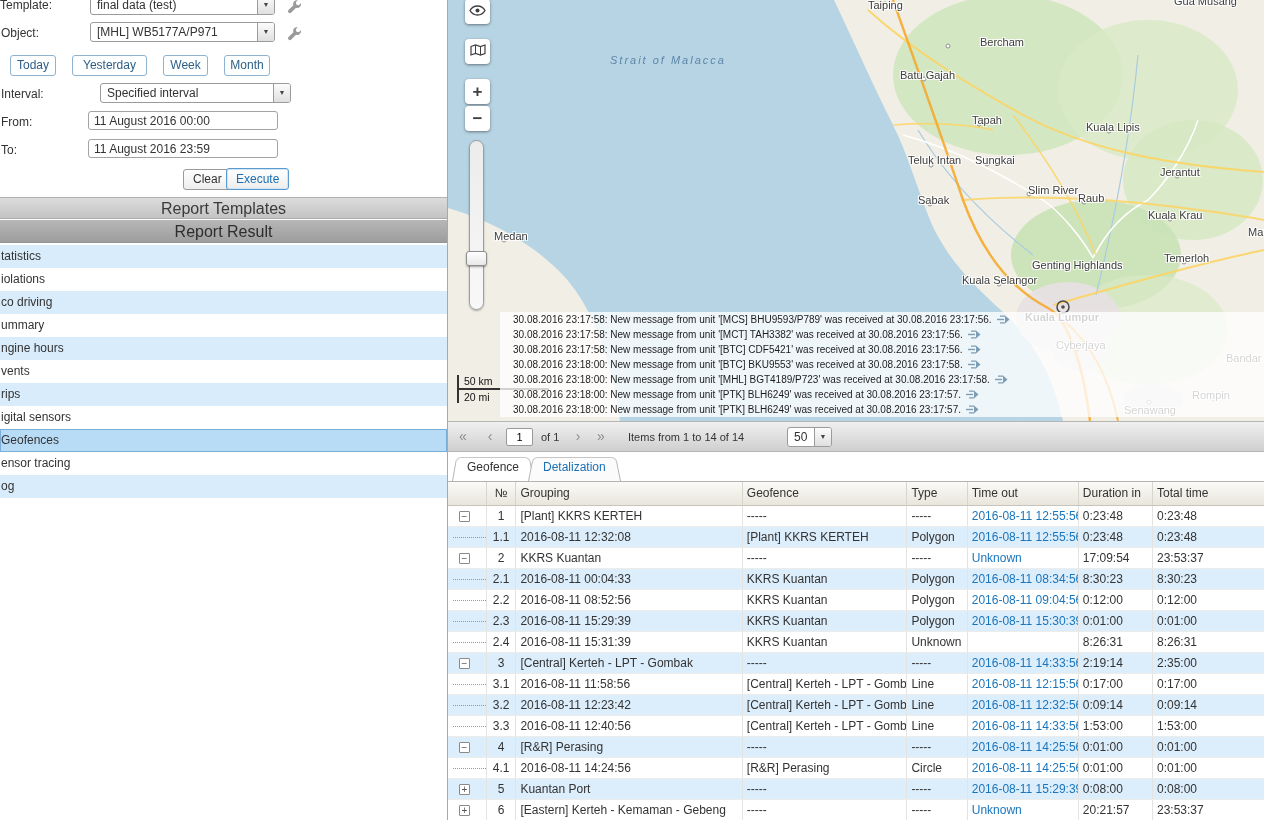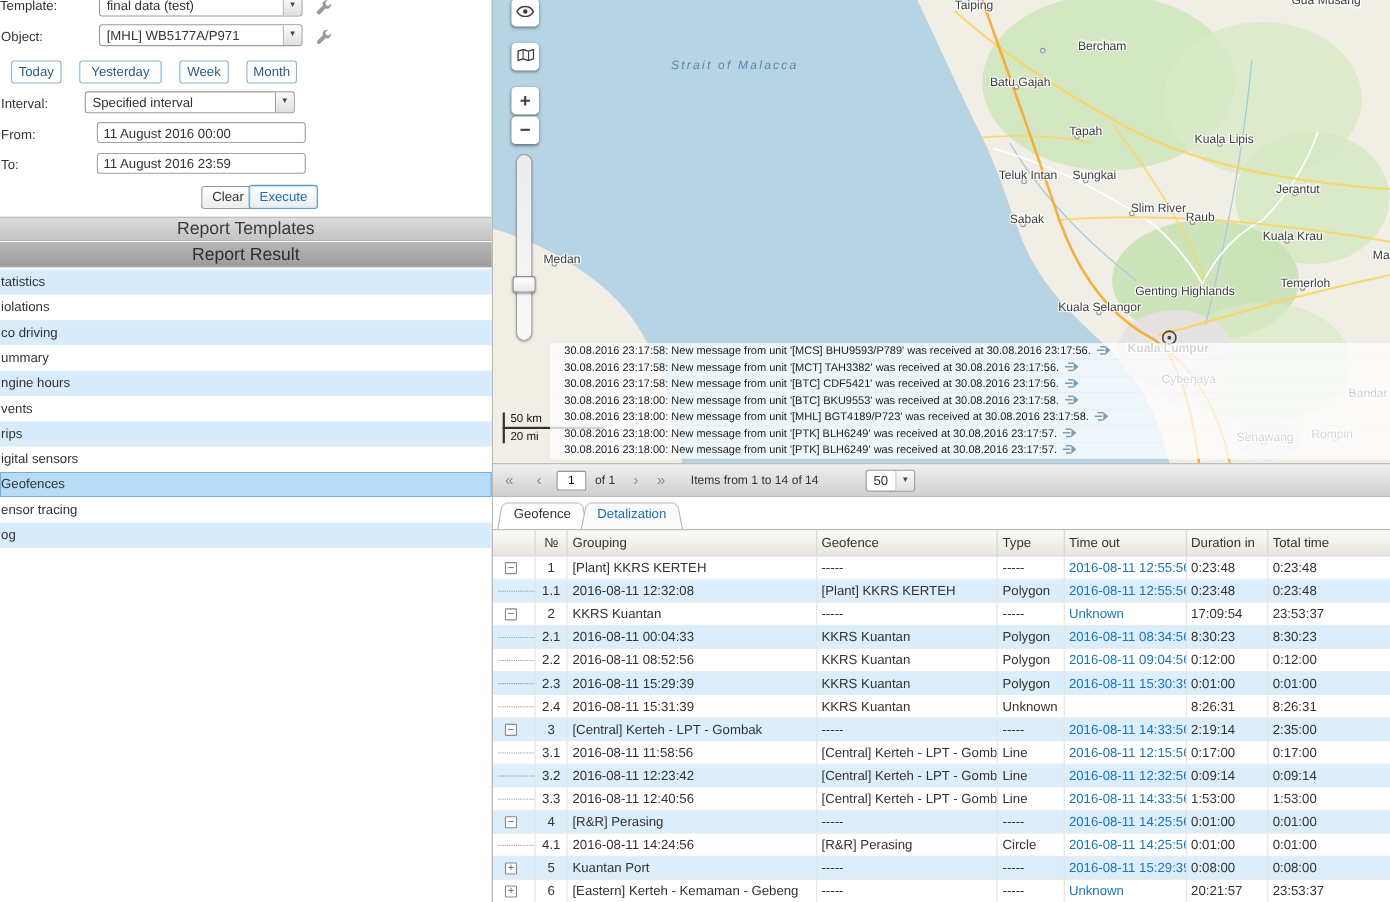--- a/index.html
+++ b/index.html
@@ -109,21 +109,21 @@
           <path d="M12.9 3.1a3.4 3.4 0 0 1-4.5 4.1L4 11.6a1.7 1.7 0 1 1-2.4-2.4L6 4.8A3.4 3.4 0 0 1 10.1.3L8.2 2.2l.6 2.2 2.2.6 1.9-1.9z" fill="#9a9a9a"></path>
         </svg>
     </span>
 
     <button class="qbtn" style="left:10px;top:55px;width:46px">Today</button>
     <button class="qbtn" style="left:72px;top:55px;width:75px">Yesterday</button>
     <button class="qbtn" style="left:163px;top:55px;width:45px">Week</button>
     <button class="qbtn" style="left:224px;top:55px;width:46px">Month</button>
 
     <span class="fld-label" style="left:1px;top:87px">Interval:</span>
-    <div class="combo" style="left:77px;top:83px;width:191px">
+    <div class="combo" style="left:100px;top:83px;width:191px">
       <span class="combo-text">Specified interval</span>
       <span class="combo-btn">▼</span>
     </div>
 
     <span class="fld-label" style="left:1px;top:115px">From:</span>
     <input class="tinput" style="left: 88px; top: 111px; width: 190px;" value="11 August 2016 00:00">
 
     <span class="fld-label" style="left:1px;top:143px">To:</span>
     <input class="tinput" style="left: 88px; top: 139px; width: 190px;" value="11 August 2016 23:59">
 
@@ -212,21 +212,21 @@
         <div class="map-label" style="left: 700px; top: 209px;">Kuala Krau</div>
         <div class="map-label" style="left: 800px; top: 226px;">Maran</div>
         <div class="map-label" style="left: 46px; top: 230px;">Medan</div>
         <div class="map-label" style="left: 716px; top: 252px;">Temerloh</div>
         <div class="map-label" style="left: 584px; top: 259px;">Genting Highlands</div>
         <div class="map-label" style="left: 514px; top: 274px;">Kuala Selangor</div>
         <div class="map-label big" style="left: 577px; top: 311px;">Kuala Lumpur</div>
         <div class="map-label" style="left: 608px; top: 339px;">Cyberjaya</div>
         <div class="map-label" style="left: 778px; top: 352px;">Bandar Te</div>
         <div class="map-label" style="left: 744px; top: 389px;">Rompin</div>
-        <div class="map-label" style="left: 676px; top: 392px;">Senawang</div>
+        <div class="map-label" style="left: 676px; top: 404px;">Senawang</div>
         <div class="map-label water" style="left: 162px; top: 54px;">Strait of Malacca</div>
       </div>
 
     <div class="map-btn" id="btn-eye">
       <span>
         <svg width="17" height="11" viewBox="0 0 17 11">
             <path d="M1 5.5C3 2 5.5 1 8.5 1s5.5 1 7.5 4.5C14 9 11.5 10 8.5 10S3 9 1 5.5z" fill="none" stroke="#3f3f3f" stroke-width="1.4"></path>
             <circle cx="8.5" cy="5.5" r="2" fill="#3f3f3f"></circle>
           </svg>
       </span>

